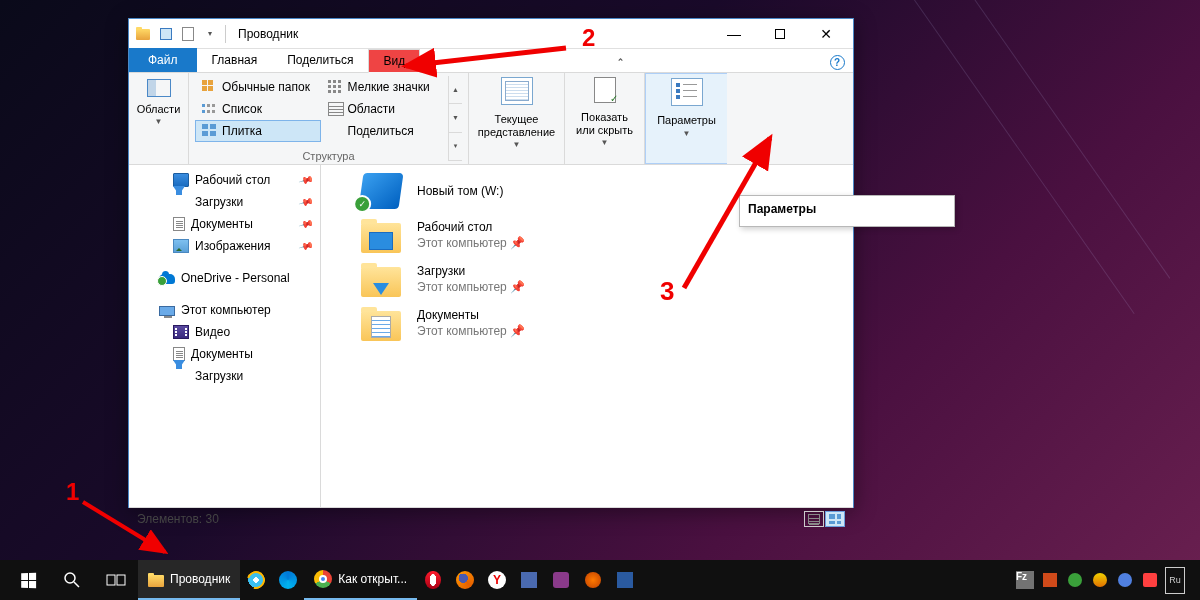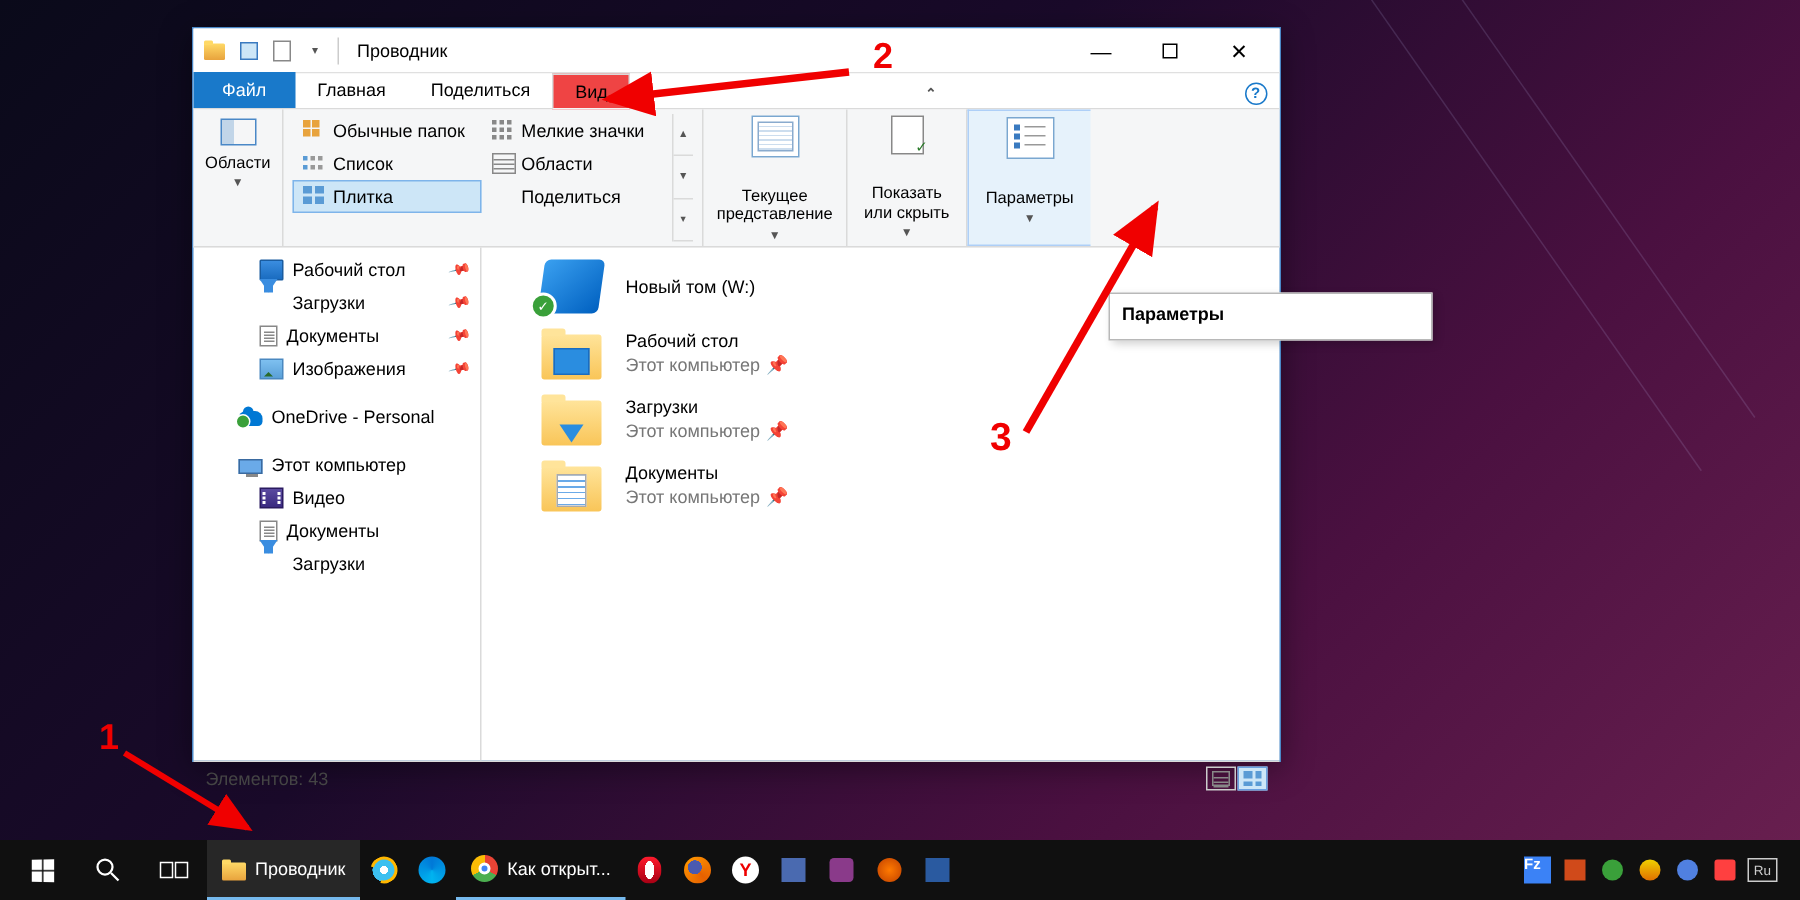--- a/index.html
+++ b/index.html
@@ -50,21 +50,21 @@
 .lic.content::after{content:"";position:absolute;left:6px;top:2px;width:9px;height:1px;background:#999;box-shadow:0 3px #999,0 6px #999,0 9px #999}
 .lay-scroll{width:14px;display:flex;flex-direction:column;border-left:1px solid #dadada;margin-left:2px}
 .lsbtn{flex:1;display:flex;align-items:center;justify-content:center;font-size:7px;color:#555;border-bottom:1px solid #dadada}
 .rg-big{width:96px;align-items:center;padding-top:4px;text-align:center}
 .big-icon{width:32px;height:28px;border:1px solid #7aa7d0;background:#fff;display:flex;align-items:center;justify-content:center;position:relative}
 .bi-current::before{content:"";width:22px;height:18px;border:1px solid #8aabce;background:repeating-linear-gradient(#fff,#fff 2px,#cde 2px,#cde 3px)}
 .bi-show{border:none;width:22px;height:26px;background:#fff;border:1px solid #888;position:relative}
 .bi-show::after{content:"✓";position:absolute;bottom:-2px;right:-4px;color:#2a7a2a;font-size:10px}
 .bi-opts::before{content:"";position:absolute;left:4px;top:4px;width:4px;height:4px;background:#3a7ac0;box-shadow:0 6px #3a7ac0,0 12px #3a7ac0}
 .bi-opts::after{content:"";position:absolute;left:11px;top:5px;width:14px;height:1px;background:#999;box-shadow:0 6px #999,0 12px #999}
-.big-lbl{margin-top:20px;line-height:1.15;font-size:11px;color:#000}
+.big-lbl{margin-top:8px;line-height:1.15;font-size:11px;color:#000}
 .rg-big.highlight{border:1px solid #aecff7;background:#e6f2fb}
 .content{display:flex;height:342px}
 .sidebar{width:192px;border-right:1px solid #dadada;padding:4px 0;overflow:hidden}
 .sb-item{display:flex;align-items:center;height:22px;padding-left:30px;gap:6px;cursor:pointer;position:relative}
 .sb-item.lvl2{padding-left:44px}
 .pin{position:absolute;right:8px;color:#888;font-size:10px;transform:rotate(30deg)}
 .ic{width:16px;height:14px;flex-shrink:0;position:relative}
 .ic-desktop{background:linear-gradient(#3a8de0,#1a6cc0);border:1px solid #1a5ca0;border-radius:1px}
 .ic-dl{width:0;height:0;border-left:6px solid transparent;border-right:6px solid transparent;border-top:9px solid #3a8de0;margin-top:3px}
 .ic-dl::after{content:"";position:absolute;top:-5px;left:3px;width:6px;height:5px;background:#3a8de0}
@@ -104,23 +104,23 @@
 .arrow{position:absolute;pointer-events:none}
 .taskbar{position:absolute;bottom:0;left:0;right:0;height:40px;background:#101010;display:flex;align-items:center;padding:0 6px}
 .tb-btn{width:44px;height:40px;display:flex;align-items:center;justify-content:center;color:#fff}
 .win-logo{display:grid;grid-template-columns:7px 7px;grid-template-rows:7px 7px;gap:1px;transform:perspective(40px) rotateY(-6deg)}
 .win-logo span{background:#fff}
 .tb-task{height:40px;display:flex;align-items:center;gap:6px;padding:0 10px;color:#fff;border-bottom:2px solid transparent}
 .tb-task.active{background:#272727;border-bottom-color:#76b9ed}
 .tb-task .folder-mini{width:16px;height:12px}
 .tray{margin-left:auto;display:flex;align-items:center;gap:3px;padding-right:8px}
 .tray-ic{width:22px;height:22px;display:flex;align-items:center;justify-content:center;color:#fff;font-size:11px}
-.fz{background:#3b82f6;color:#fff;font-weight:bold;font-size:10px;width:18px;height:18px}
+.fz{background:#737373;color:#fff;font-weight:bold;font-size:10px;width:18px;height:18px}
 .circ{width:14px;height:14px;border-radius:50%}
-.lang-box{border:1px solid #ccc;width:20px;height:16px;font-size:9px;color:#ccc;display:flex;align-items:center;justify-content:center}
+.lang-box{border:1px solid #ccc;width:20px;height:27px;font-size:9px;color:#ccc;display:flex;align-items:center;justify-content:center}
 .chrome-ic{width:18px;height:18px;border-radius:50%;background:conic-gradient(#ea4335 0 120deg,#4caf50 120deg 240deg,#fbbc05 240deg 360deg);position:relative}
 .chrome-ic::after{content:"";position:absolute;inset:5px;background:#4285f4;border-radius:50%;border:2px solid #fff}
 .ff-ic{width:18px;height:18px;border-radius:50%;background:radial-gradient(circle at 40% 40%,#4a5ab0 30%,transparent 31%),conic-gradient(from -40deg,#ff9500,#e66000,#ff9500)}
 .opera-ic{width:16px;height:18px;border-radius:50%/55%;background:radial-gradient(ellipse 40% 70% at center,#fff 48%,transparent 50%),linear-gradient(#ff1b2d,#a70014)}
 .ie-ic{width:18px;height:18px;border-radius:50%;background:radial-gradient(circle at 50% 50%,#fff 20%,#3cc0f0 21% 60%,transparent 61%);position:relative}
 .ie-ic::after{content:"";position:absolute;inset:0;border:2px solid #ffb700;border-radius:50%;border-left-color:transparent;transform:rotate(-30deg)}
 .edge-ic{width:18px;height:18px;border-radius:50%;background:conic-gradient(#0078d7,#00b4f0,#0078d7)}
 </style>
 </head>
 <body>
@@ -204,20 +204,21 @@
                 <span>Поделиться</span>
               </div>
           </div>
         </div>
         <div class="lay-scroll">
           <div class="lsbtn">▲</div>
           <div class="lsbtn">▼</div>
           <div class="lsbtn">▾</div>
         </div>
       </div>
+      <div class="rgroup-label">Структура</div>
     </div>
     <div class="rgroup rg-big">
       <div class="big-icon bi-current"></div>
       <div class="big-lbl" style="white-space:pre">Текущее
 представление</div>
       <span class="drop-caret">▼</span>
     </div>
     <div class="rgroup rg-big" style="width:80px">
       <div class="big-icon bi-show"></div>
       <div class="big-lbl" style="white-space:pre">Показать
@@ -301,21 +302,21 @@
         <div class="fic fic-folder docu"></div>
         <div class="ftxt">
             <span class="fname">Документы</span>
             <span class="floc"><span>Этот компьютер</span><span class="fpin">📌</span></span>
           </div>
       </div>
     </div>
   </div>
 
   <div class="status">
-    <span>Элементов: 43</span>
+    <span>Элементов: 30</span>
     <div class="status-views">
       <div class="sv-btn">
           <span class="lic table" style="width:12px;height:10px"></span>
         </div>
       <div class="sv-btn on">
           <span class="lic tiles" style="width:12px;height:10px"></span>
         </div>
     </div>
   </div>
 </div>

